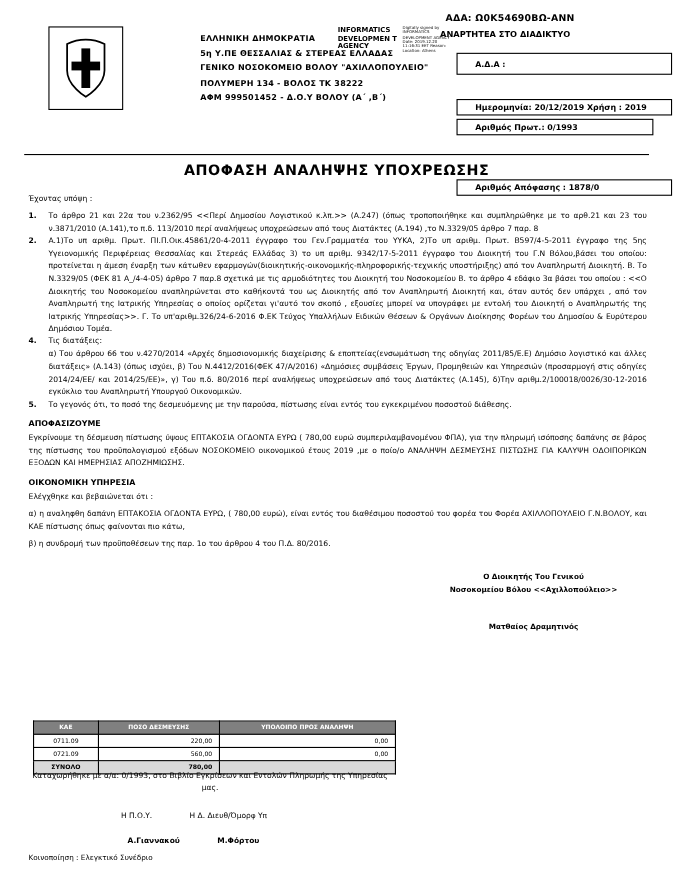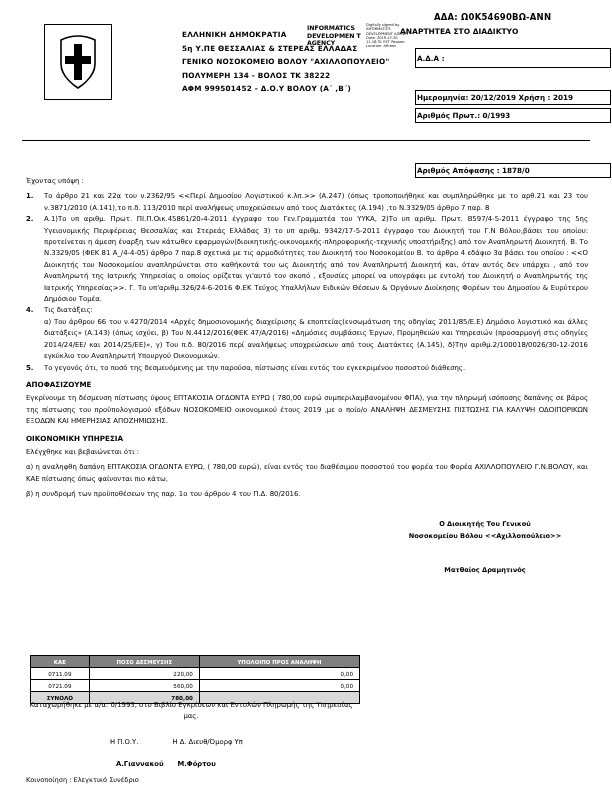--- a/index.html
+++ b/index.html
@@ -23,21 +23,20 @@
     padding: 10px 22px;
   }
   
   .ada-line {
     position: absolute;
     left: 405px;
     top: 12px;
     font-size: 8.5px;
     font-weight: bold;
     letter-spacing: 0.2px;
-    margin-left: 29px;
   }
   .ada-sub {
     position: absolute;
     left: 400px;
     top: 27px;
     font-size: 7.5px;
     font-weight: bold;
   }
   
   .header {
@@ -91,33 +90,33 @@
     width: 46px;
     color: #111;
   }
   
   .box {
     position: absolute;
     border: 1px solid #000;
     font-size: 7.2px;
     font-weight: bold;
     box-sizing: border-box;
-    padding: 2px 1px;
+    padding: 2px 16px;
     background: #fff;
   }
   #box-ada {
     left: 393px; top: 38px; width: 196px; height: 20px;
     display:flex; align-items:center;
   }
   #box-date {
     left: 393px; top: 80px; width: 196px; height: 15px;
     display:flex; align-items:center;
   }
   #box-prot {
-    left: 393px; top: 98px; width: 196px; height: 15px;
+    left: 393px; top: 98px; width: 179px; height: 15px;
     display:flex; align-items:center;
   }
   #box-adesm {
     left: 393px; top: 116px; width: 196px; height: 15px;
     display:flex; align-items:center;margin-top:37px;
   }
   
   .hr {
     position: absolute;
     left: 22px;
@@ -218,21 +217,21 @@
   }
   .sig-bottom .row1 {
     display: flex;
     gap: 34px;
     padding-left: 84px;
     margin-bottom: 14px;
     font-weight: normal;
   }
   .sig-bottom .row2 {
     display: flex;
-    gap: 14px;
+    gap: 34px;
     padding-left: 90px;
     font-weight: bold;
   }
   .koinopoihsh {
     position: absolute;
     left: 26px;
     top: 776px;
     font-size: 6.6px;
   }
 </style>
@@ -270,20 +269,21 @@
     <div class="infodev-small">Digitally signed by INFORMATICS DEVELOPMENT AGENCY Date: 2019.12.20 11:16:31 EET Reason: Location: Athens</div>
 
     <div class="box" id="box-ada">Α.Δ.Α :</div>
     <div class="box" id="box-date">Ημερομηνία: 20/12/2019 Χρήση : 2019</div>
     <div class="box" id="box-prot">Αριθμός Πρωτ.: 0/1993</div>
     <div class="box" id="box-adesm">Αριθμός Απόφασης : 1878/0</div>
   </div>
 
   <div class="hr"></div>
 
+  <div class="doc-title">ΑΠΟΦΑΣΗ ΑΝΑΛΗΨΗΣ ΥΠΟΧΡΕΩΣΗΣ</div>
 
   <div class="body-text">
     <p>Έχοντας υπόψη :</p>
 
     <div class="para-row">
       <div class="para-num">1.</div>
       <div class="para-body">Το άρθρο 21 και 22α του ν.2362/95  &lt;&lt;Περί Δημοσίου Λογιστικού κ.λπ.&gt;&gt; (Α.247) (όπως τροποποιήθηκε και συμπληρώθηκε με το αρθ.21 και 23 του ν.3871/2010 (Α.141),το π.δ. 113/2010 περί αναλήψεως υποχρεώσεων από τους Διατάκτες (Α.194) ,το Ν.3329/05 άρθρο 7 παρ. 8</div>
     </div>
 
     <div class="para-row">

